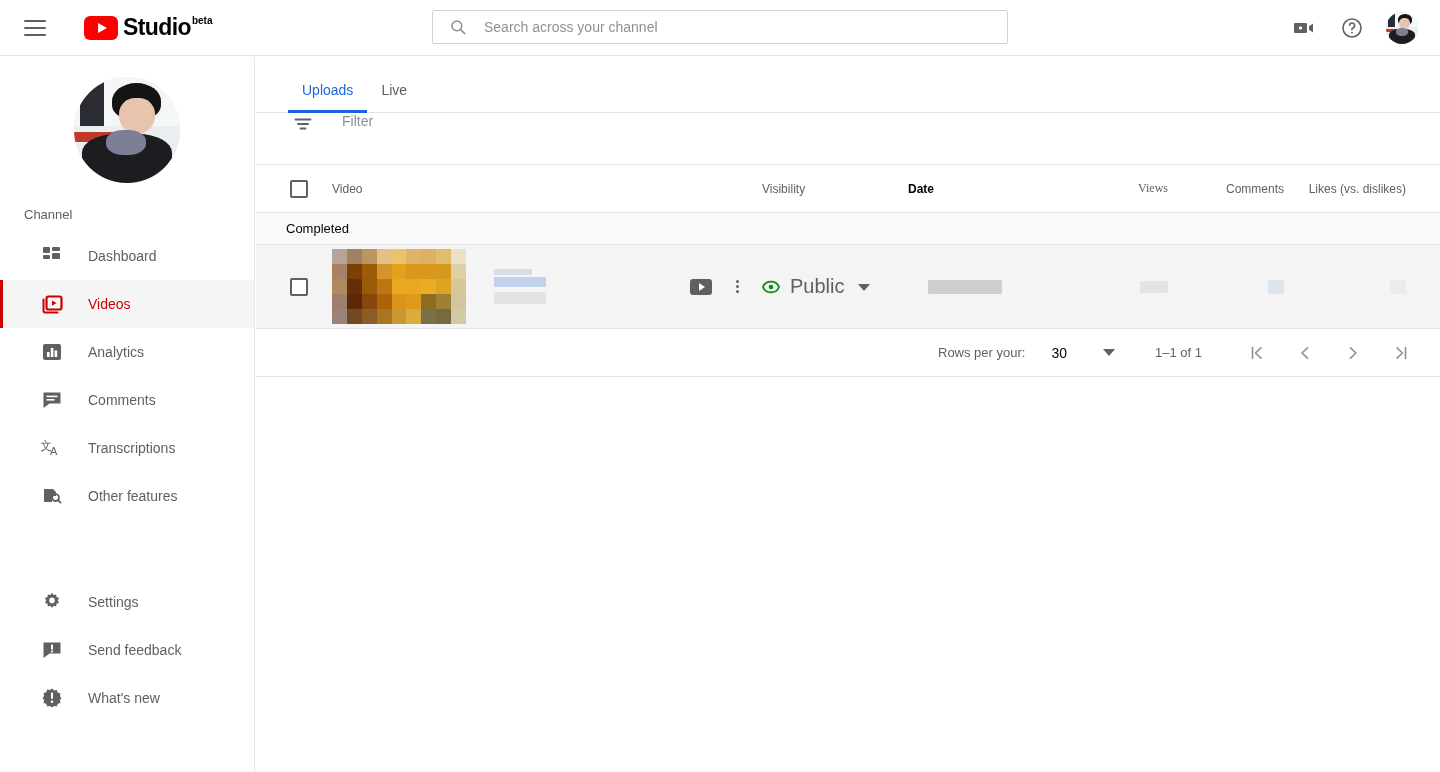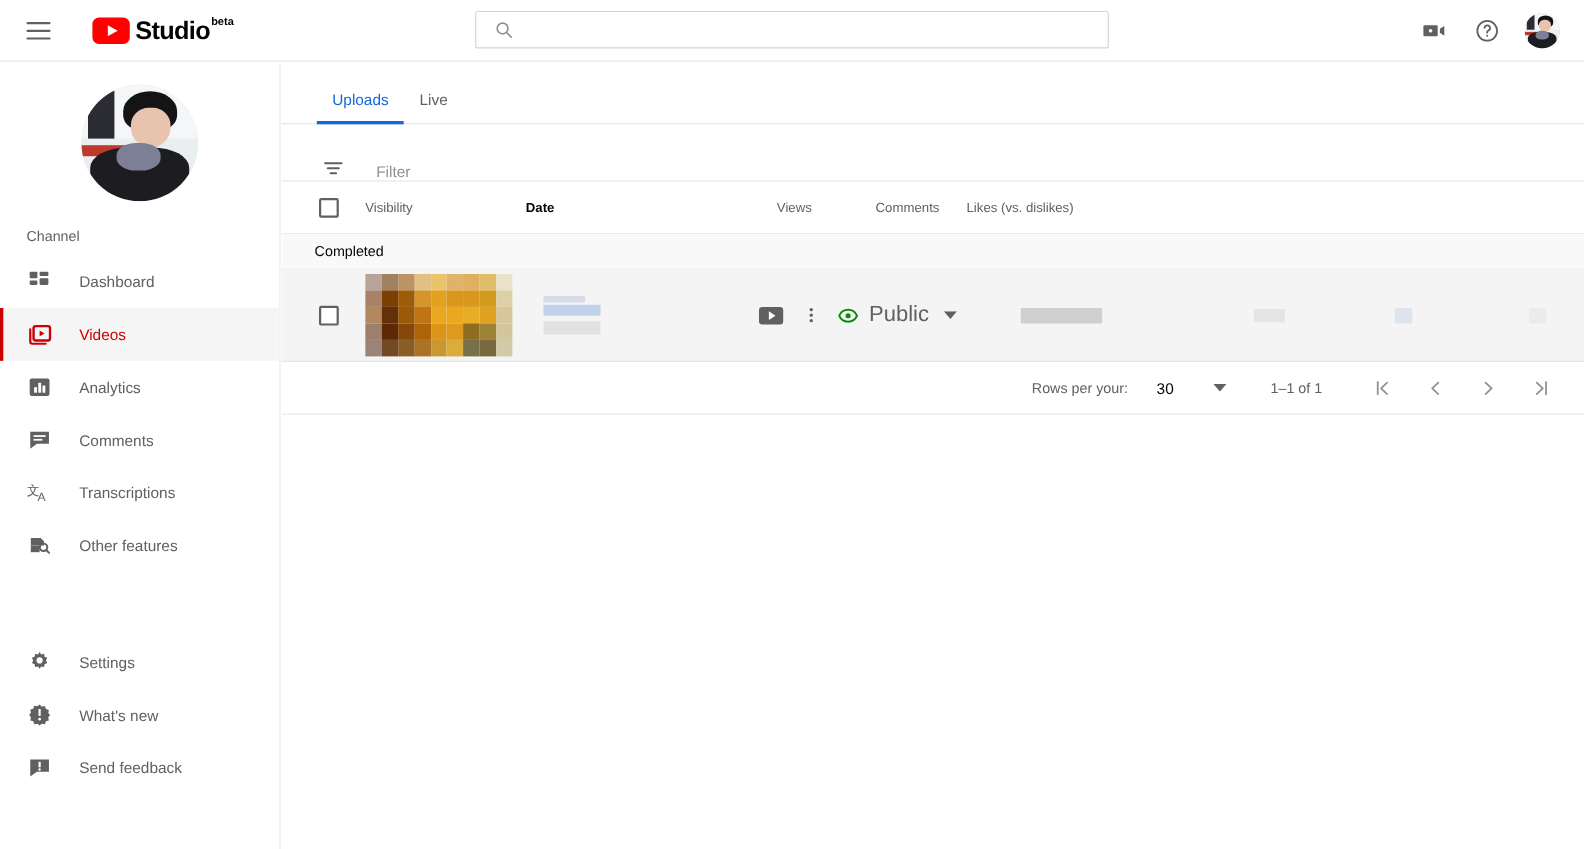--- a/index.html
+++ b/index.html
@@ -118,21 +118,21 @@
     margin: 20px auto 0 auto;
     overflow: hidden; position: relative; background:#e0e4e6;
   }
   .channel-label {
     font-size: 13px; color: #606060;
     padding: 24px 0 10px 24px;
   }
   .nav-item {
     height: 48px;
     display: flex; align-items: center;
-    padding-left: 24px;
+    padding-left: 40px;
     cursor: pointer;
     position: relative;
     color: #606060;
     font-size: 14px;
     text-align: center;
   }
   .nav-item .nav-icon {
     width: 24px; height: 24px; margin-right: 24px;
     display: flex; align-items: center; justify-content: center;
     flex: 0 0 24px;
@@ -167,21 +167,21 @@
     line-height: 16px;
   }
   .tab.active { color: #1668d9; }
   .tab.active::after {
     content: ""; position: absolute;
     left: 0; right: 0; bottom: -1px; height: 3px;
     background: #1668d9;
   }
 
   .filterbar {
-    height: 52px; display: flex; align-items: flex-end;
+    height: 52px; display: flex; align-items: flex-start;
     padding-left: 36px;
     border-bottom: 1px solid #e5e5e5;
   }
   .filter-icon { width: 22px; height: 22px; display:flex; align-items:center; justify-content:center; cursor:pointer; }
   .filter-text { font-size: 14px; color: #909090; margin-left: 28px; cursor: text; }
 
   .table-head {
     height: 48px; display: flex; align-items: center;
     border-bottom: 1px solid #e5e5e5;
     font-size: 12px; color: #606060;
@@ -189,21 +189,21 @@
   .th { display: flex; align-items: center; }
   .cbx {
     width: 18px; height: 18px;
     border: 2px solid #606060; border-radius: 2px;
     background: #fff; cursor: pointer;
   }
   .col-check  { width: 76px; padding-left: 34px; }
   .col-video  { flex: 1; }
   .col-vis    { width: 146px; }
   .col-date   { width: 172px; }
-  .col-views  { width: 88px; justify-content: flex-end; }
+  .col-views  { width: 88px; justify-content: flex-end; font-family: Liberation Serif, serif; }
   .col-comm   { width: 116px; justify-content: flex-end; }
   .col-likes  { width: 156px; justify-content: flex-end; padding-right: 34px; }
   .th.sorted { color: #030303; font-weight: bold; }
 
   .group-row {
     height: 32px; background: #f9f9f9;
     display: flex; align-items: center;
     padding-left: 30px;
     font-size: 13px; color: #030303;
     border-bottom: 1px solid #e9e9e9;
@@ -281,20 +281,21 @@
   </div>
 
   <div class="searchwrap">
     <div class="searchbox">
       <span class="search-icon">
         <svg width="18" height="18" viewBox="0 0 24 24" fill="none" stroke="#909090" stroke-width="2">
           <circle cx="10.5" cy="10.5" r="6.5"></circle>
           <line x1="15.5" y1="15.5" x2="21" y2="21" stroke-linecap="round"></line>
         </svg>
       </span>
+      <input class="search-input" type="text" placeholder="Search across your channel" style="">
     </div>
   </div>
 
   <div class="topright">
     <div class="icon-btn">
       <svg width="24" height="24" viewBox="0 0 24 24">
         <path d="M3 7h11a1 1 0 0 1 1 1v8a1 1 0 0 1-1 1H3a1 1 0 0 1-1-1V8a1 1 0 0 1 1-1z" fill="#606060"></path>
         <path d="M17 10.2l4-2.6v8.8l-4-2.6z" fill="#606060"></path>
         <rect x="7" y="11" width="3" height="2" fill="#fff"></rect>
         <rect x="7.5" y="10.5" width="2" height="3" fill="#fff"></rect>
@@ -414,38 +415,38 @@
       <svg width="20" height="20" viewBox="0 0 20 20" fill="#606060">
         <path d="M10 0.8l1.5 2.2 2.6-.6.4 2.6 2.5 1-1.2 2.4 1.2 2.4-2.5 1-.4 2.6-2.6-.6L10 16 8.5 13.8l-2.6.6-.4-2.6-2.5-1L4.2 8.4 3 6l2.5-1 .4-2.6 2.6.6z"></path>
         <circle cx="10" cy="8.4" r="2.8" fill="#fff"></circle>
       </svg>
     </span>
     <span>Settings</span>
   </div>
 
   <div class="nav-item">
     <span class="nav-icon">
+      <svg width="20" height="20" viewBox="0 0 20 20">
+        <path d="M1.5 2.5h17v11h-11l-6 4.5z" fill="#606060"></path>
+        <rect x="9" y="4.6" width="2" height="5" fill="#fff"></rect>
+        <circle cx="10" cy="11.6" r="1.1" fill="#fff"></circle>
+      </svg>
+    </span>
+    <span>Send feedback</span>
+  </div>
+
+  <div class="nav-item">
+    <span class="nav-icon">
       <svg width="20" height="20" viewBox="0 0 20 20" fill="#606060">
         <path d="M10 0.5l2.1 1.9 2.8-.5.8 2.7 2.7.8-.5 2.8L19.5 10l-1.6 2.1.5 2.8-2.7.8-.8 2.7-2.8-.5L10 19.5l-2.1-1.6-2.8.5-.8-2.7-2.7-.8.5-2.8L.5 10l1.6-2.1-.5-2.8 2.7-.8.8-2.7 2.8.5z"></path>
         <rect x="9" y="4.6" width="2" height="6.2" fill="#fff"></rect>
         <circle cx="10" cy="13.8" r="1.2" fill="#fff"></circle>
       </svg>
     </span>
     <span>What's new</span>
-  </div>
-
-  <div class="nav-item">
-    <span class="nav-icon">
-      <svg width="20" height="20" viewBox="0 0 20 20">
-        <path d="M1.5 2.5h17v11h-11l-6 4.5z" fill="#606060"></path>
-        <rect x="9" y="4.6" width="2" height="5" fill="#fff"></rect>
-        <circle cx="10" cy="11.6" r="1.1" fill="#fff"></circle>
-      </svg>
-    </span>
-    <span>Send feedback</span>
   </div>
 
 </div>
 
 <div class="main">
 
   <div class="tabs">
     <div class="tab active">
       <span>Uploads</span>
     </div>
@@ -462,20 +463,21 @@
         <line x1="7.5" y1="14.5" x2="12.5" y2="14.5"></line>
       </svg>
     </span>
     <span class="filter-text">Filter</span>
   </div>
 
   <div class="table-head">
     <div class="th col-check">
       <span class="cbx"></span>
     </div>
+    <div class="th col-video">Video</div>
     <div class="th col-vis">Visibility</div>
     <div class="th col-date sorted">Date</div>
     <div class="th col-views">Views</div>
     <div class="th col-comm">Comments</div>
     <div class="th col-likes">Likes (vs. dislikes)</div>
   </div>
 
   <div class="group-row">
     <span>Completed</span>
   </div>

